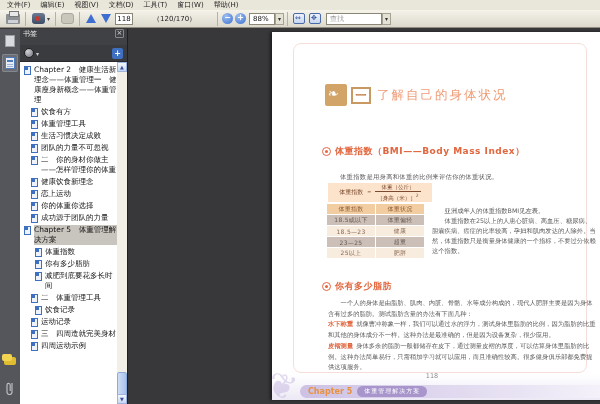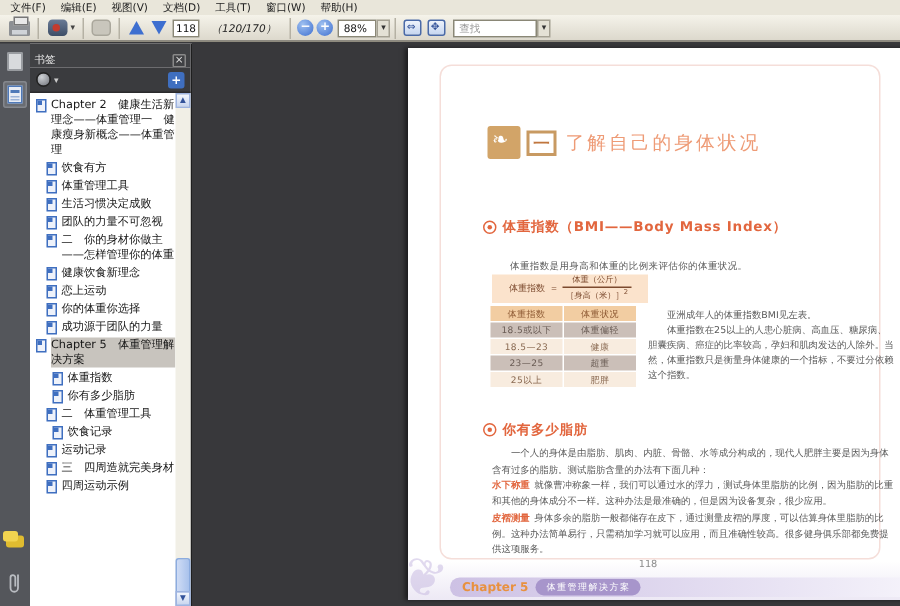--- a/index.html
+++ b/index.html
@@ -24,21 +24,21 @@
   .ico-print:after { content:""; position:absolute; left:2px; bottom:1px; width:10px; height:3px; background:#cfd3d8; }
   .ico-mail { width:13px; height:11px; background:linear-gradient(#6a7b96,#3d4d66); border-radius:3px; position:relative; margin-left:3px; }
   .ico-mail:before { content:""; position:absolute; left:3px; top:3px; width:5px; height:5px; background:#c43b2e; border-radius:50%; }
   .drop { font-size:6px; color:#444; margin:0 2px; }
   .ico-gray { width:13px; height:11px; background:#c9c6bc; border:1px solid #aaa79c; border-radius:3px; margin:0 2px; }
   .arrowbtn { width:13px; height:13px; margin:0 1px; display:flex; align-items:center; justify-content:center; }
   .tri-up { width:0; height:0; border-left:5px solid transparent; border-right:5px solid transparent; border-bottom:9px solid #3e6fd0; }
   .tri-down { width:0; height:0; border-left:5px solid transparent; border-right:5px solid transparent; border-top:9px solid #3e6fd0; }
   .page-input { width:18px; height:12px; font-size:7px; text-align:center; border:1px solid #8a8776;
     background:#fff; margin:0 2px; color:#111; font-family:"DejaVu Sans",sans-serif; }
-  .page-count { font-size:7px; color:#222; margin:0 6px; white-space:nowrap;font-style:italic; }
+  .page-count { font-size:7px; color:#222; margin:0 18px; white-space:nowrap; }
   .zoomcirc { width:11px; height:11px; border-radius:50%; background:radial-gradient(circle at 35% 30%,#9ec0f0,#3e6fd0);
     color:#fff; font-size:8px; line-height:10px; text-align:center; margin:0 1px; font-weight:bold; }
   .zoom-combo { width:26px; height:12px; border:1px solid #8a8776; background:#fff; font-size:7px;
     color:#111; display:flex; align-items:center; padding-left:3px; margin-left:2px; }
   .combo-arrow { width:9px; height:12px; background:#e4e1d5; border:1px solid #a5a193; font-size:6px;
     color:#333; display:flex; align-items:center; justify-content:center; }
   .ico-fit { width:12px; height:11px; border:1px solid #4a6aa8; background:linear-gradient(#eef3fb,#c6d6f0);
     border-radius:2px; margin:0 2px; position:relative; }
   .ico-fit:before { content:"⇔"; position:absolute; left:1px; top:0px; font-size:7px; color:#33539a; }
   .ico-fit2:before { content:"✥"; }
@@ -58,21 +58,21 @@
   .gl-bookmark:before { content:""; position:absolute; left:1px; top:2px; width:6px; height:2px; background:#4f79b8; }
   .gl-bookmark:after { content:""; position:absolute; left:1px; top:6px; width:6px; height:1px; background:#9db4d8; box-shadow:0 2px 0 #9db4d8; }
   .nav-bottom { position:absolute; bottom:4px; left:0; width:20px; }
   .gl-comment { width:12px; height:8px; background:#e0bc30; border-radius:2px; position:relative; margin:0 auto; }
   .gl-comment:before { content:""; position:absolute; left:-2px; top:-3px; width:10px; height:7px; background:#f2d450; border-radius:2px; }
   .nav-clip { margin:10px auto 2px; width:16px; height:18px; display:flex; align-items:center; justify-content:center; }
 
   
   .panel { position:absolute; left:20px; top:0; bottom:0; width:108px; background:#fff; border-right:1px solid #1f1f1f; }
   .panel-header { position:absolute; top:0; left:0; right:0; height:16px; background:#404144;
-    color:#e8e8e8; font-size:7px; display:flex; align-items:flex-end; padding:0 3px; }
+    color:#e8e8e8; font-size:7px; display:flex; align-items:flex-start; padding:0 3px; }
   .panel-header .ph-title { flex:1; }
   .close-box { width:9px; height:9px; border:1px solid #888; color:#ddd; font-size:7px; line-height:7px;
     text-align:center; border-radius:1px; }
   .panel-tools { position:absolute; top:16px; left:0; right:0; height:17px; background:#3a3b3e;
     display:flex; align-items:center; padding:0 4px; border-bottom:1px solid #2a2a2c; }
   .opt-circle { width:10px; height:10px; border-radius:50%; background:radial-gradient(circle at 35% 30%,#cfd2d6,#6e7178); border:1px solid #222; }
   .opt-drop { color:#ccc; font-size:6px; margin-left:2px; }
   .newbm { margin-left:auto; width:11px; height:11px; background:#3f6fc0; border-radius:2px; color:#fff;
     font-size:8px; line-height:11px; text-align:center; font-weight:bold; }
 
@@ -276,20 +276,24 @@
             <span class="bm-ico"></span>
             <span class="bm-label">Chapter 5　体重管理解决方案</span>
           </div>
           <div class="bm-item lv2">
             <span class="bm-ico"></span>
             <span class="bm-label">体重指数</span>
           </div>
           <div class="bm-item lv2">
             <span class="bm-ico"></span>
             <span class="bm-label">你有多少脂肪</span>
+          </div>
+          <div class="bm-item lv2">
+            <span class="bm-ico"></span>
+            <span class="bm-label">减肥到底要花多长时间</span>
           </div>
           <div class="bm-item lv1">
             <span class="bm-ico"></span>
             <span class="bm-label">二　体重管理工具</span>
           </div>
           <div class="bm-item lv2">
             <span class="bm-ico"></span>
             <span class="bm-label">饮食记录</span>
           </div>
           <div class="bm-item lv1">

